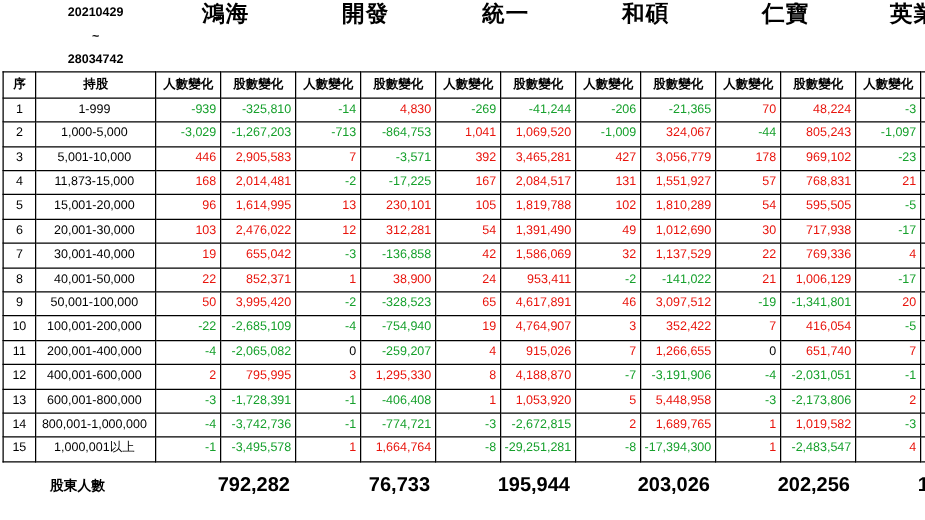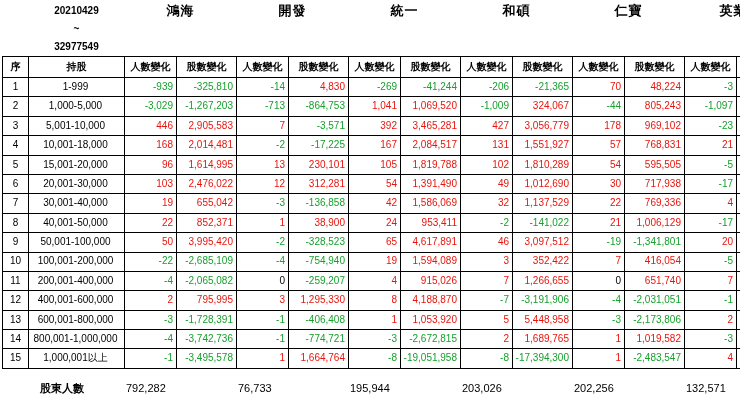--- a/index.html
+++ b/index.html
@@ -31,21 +31,21 @@
   }
   
   .hdr-date td{
     border:none;
     text-align:center;
     font-size:10px;
     font-weight:bold;
     height:18px;
   }
   .hdr-date .brokercell{
-    font-size:13px;
+    font-size:18px;
     font-weight:bold;
     letter-spacing:1px;
   }
   .hdr-date .datecell{
     font-size:10px;
     font-weight:bold;
     text-align:center;
   }
   .noborder{border:none !important;}
   .subhdr td{
@@ -63,24 +63,24 @@
   .data td{height:18.4px;}
   .c-seq{text-align:center;}
   .c-hold{text-align:center;padding-right:4px;}
   .num{text-align:right;padding-right:3px;}
   .pos{color:#e8140c;}
   .neg{color:#16a02c;}
   .zero{color:#000;}
   
   .footer td{
     height:24px;
-    font-weight:normal;
-    font-size:11px;
+    font-weight:bold;
+    font-size:16px;
     border:none;
-    text-align:left;
+    text-align:right;
     padding-right:4px;
   }
   .footer td.lbl{
     text-align:center;
     font-size:11px;
     font-weight:bold;
     padding-left:2px;
   }
 </style>
 </head>
@@ -117,21 +117,21 @@
       <td class="noborder brokercell" colspan="2">仁寶</td>
       <td class="noborder brokercell" colspan="2">英業達</td>
     </tr>
     <tr class="hdr-date">
       <td class="noborder"></td>
       <td class="noborder datecell">~</td>
       <td class="noborder" colspan="12"></td>
     </tr>
     <tr class="hdr-date">
       <td class="noborder"></td>
-      <td class="noborder datecell">32977549</td>
+      <td class="noborder datecell">28034742</td>
       <td class="noborder" colspan="12"></td>
     </tr>
 
     <tr class="subhdr">
       <td class="seq">序</td>
       <td class="hold">持股</td>
 
       <td>人數變化</td>
       <td>股數變化</td>
       <td>人數變化</td>
@@ -191,21 +191,21 @@
           <td class="num pos">3,465,281</td>
           <td class="num pos">427</td>
           <td class="num pos">3,056,779</td>
           <td class="num pos">178</td>
           <td class="num pos">969,102</td>
           <td class="num neg">-23</td>
           <td class="num neg">-334,537</td>
         </tr>
         <tr class="data">
           <td class="c-seq">4</td>
-          <td class="c-hold">10,001-18,000</td>
+          <td class="c-hold">11,873-15,000</td>
           <td class="num pos">168</td>
           <td class="num pos">2,014,481</td>
           <td class="num neg">-2</td>
           <td class="num neg">-17,225</td>
           <td class="num pos">167</td>
           <td class="num pos">2,084,517</td>
           <td class="num pos">131</td>
           <td class="num pos">1,551,927</td>
           <td class="num pos">57</td>
           <td class="num pos">768,831</td>
@@ -293,21 +293,21 @@
           <td class="num pos">1,219,538</td>
         </tr>
         <tr class="data">
           <td class="c-seq">10</td>
           <td class="c-hold">100,001-200,000</td>
           <td class="num neg">-22</td>
           <td class="num neg">-2,685,109</td>
           <td class="num neg">-4</td>
           <td class="num neg">-754,940</td>
           <td class="num pos">19</td>
-          <td class="num pos">1,594,089</td>
+          <td class="num pos">4,764,907</td>
           <td class="num pos">3</td>
           <td class="num pos">352,422</td>
           <td class="num pos">7</td>
           <td class="num pos">416,054</td>
           <td class="num neg">-5</td>
           <td class="num neg">-213,333</td>
         </tr>
         <tr class="data">
           <td class="c-seq">11</td>
           <td class="c-hold">200,001-400,000</td>
@@ -373,21 +373,21 @@
           <td class="num neg">-2,743,340</td>
         </tr>
         <tr class="data">
           <td class="c-seq">15</td>
           <td class="c-hold">1,000,001以上</td>
           <td class="num neg">-1</td>
           <td class="num neg">-3,495,578</td>
           <td class="num pos">1</td>
           <td class="num pos">1,664,764</td>
           <td class="num neg">-8</td>
-          <td class="num neg">-19,051,958</td>
+          <td class="num neg">-29,251,281</td>
           <td class="num neg">-8</td>
           <td class="num neg">-17,394,300</td>
           <td class="num pos">1</td>
           <td class="num neg">-2,483,547</td>
           <td class="num pos">4</td>
           <td class="num pos">1,823,516</td>
         </tr>
       </tbody>
   </table>
 

